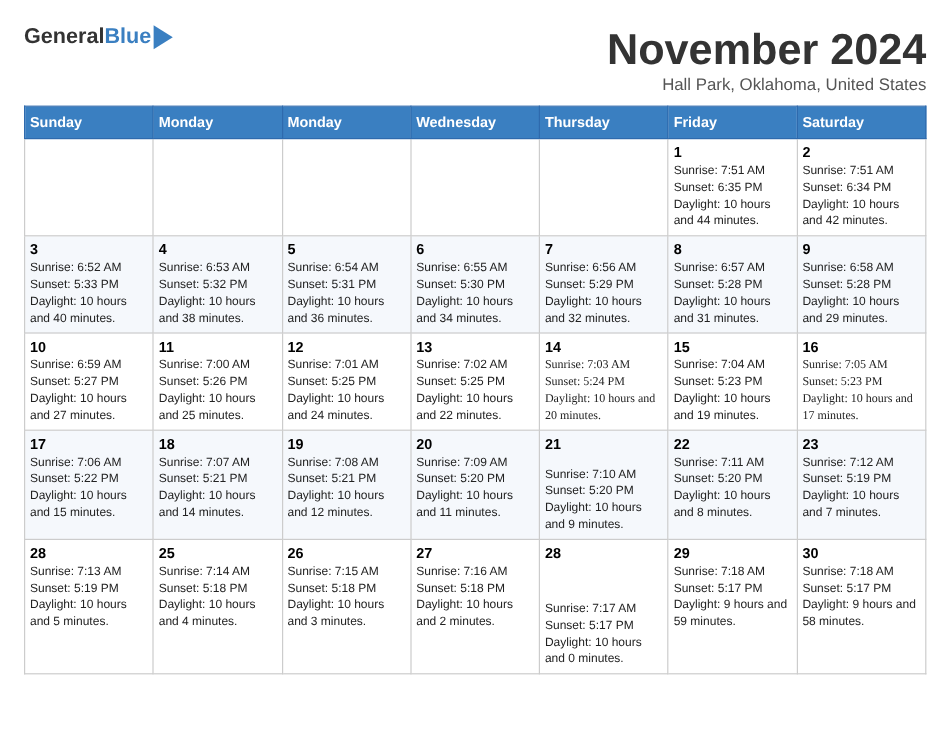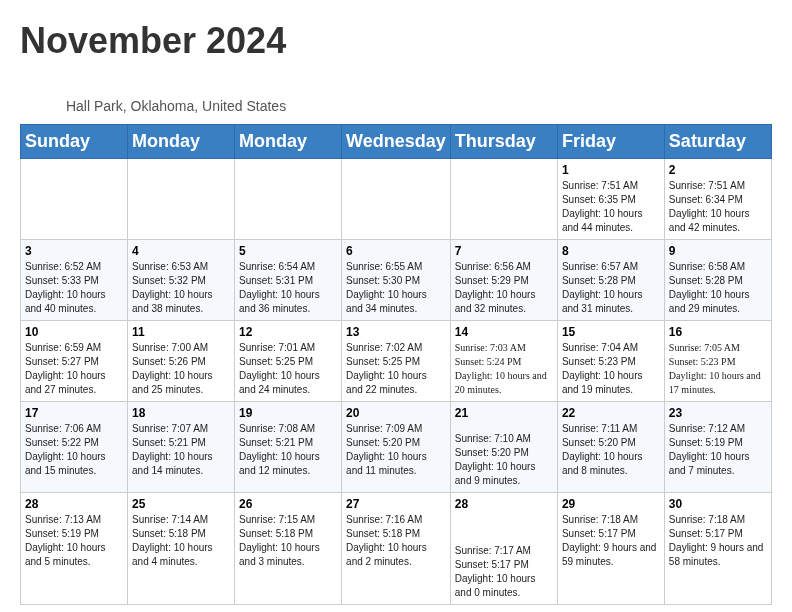--- a/index.html
+++ b/index.html
@@ -47,33 +47,32 @@
       text-align: right;
     }
     .month-title {
       font-size: 36px;
       font-weight: bold;
       color: #333;
     }
     .location {
       font-size: 14px;
       color: #555;
-      margin-top: 36px;
     }
     table {
       width: 100%;
       border-collapse: collapse;
       font-size: 11px;
     }
     thead tr th {
       background-color: #3a7fc1;
       color: #fff;
       padding: 6px 4px;
       text-align: left;
-      font-size: 18px;
+      font-size: 12px;
       border: 1px solid #2e6aad;
     }
     tbody tr td {
       border: 1px solid #ccc;
       vertical-align: top;
       padding: 4px;
       height: 80px;
       width: 14.28%;
       background: #fff;
     }
@@ -92,20 +91,29 @@
       color: #222;
     }
     .empty-cell {
       background: #fff !important;
     }
   </style>
 </head>
 <body>
 
 <div class="header">
+  <div class="logo">
+    <div class="logo-text">
+      <span class="logo-general">General</span>
+      <div style="display:flex; align-items:center;">
+        <span class="logo-blue">Blue</span>
+        <div class="logo-arrow"></div>
+      </div>
+    </div>
+  </div>
   <div class="title-block">
     <div class="month-title">November 2024</div>
     <div class="location">Hall Park, Oklahoma, United States</div>
   </div>
 </div>
 
 <table>
   <thead>
     <tr>
     <th>Sunday</th>

